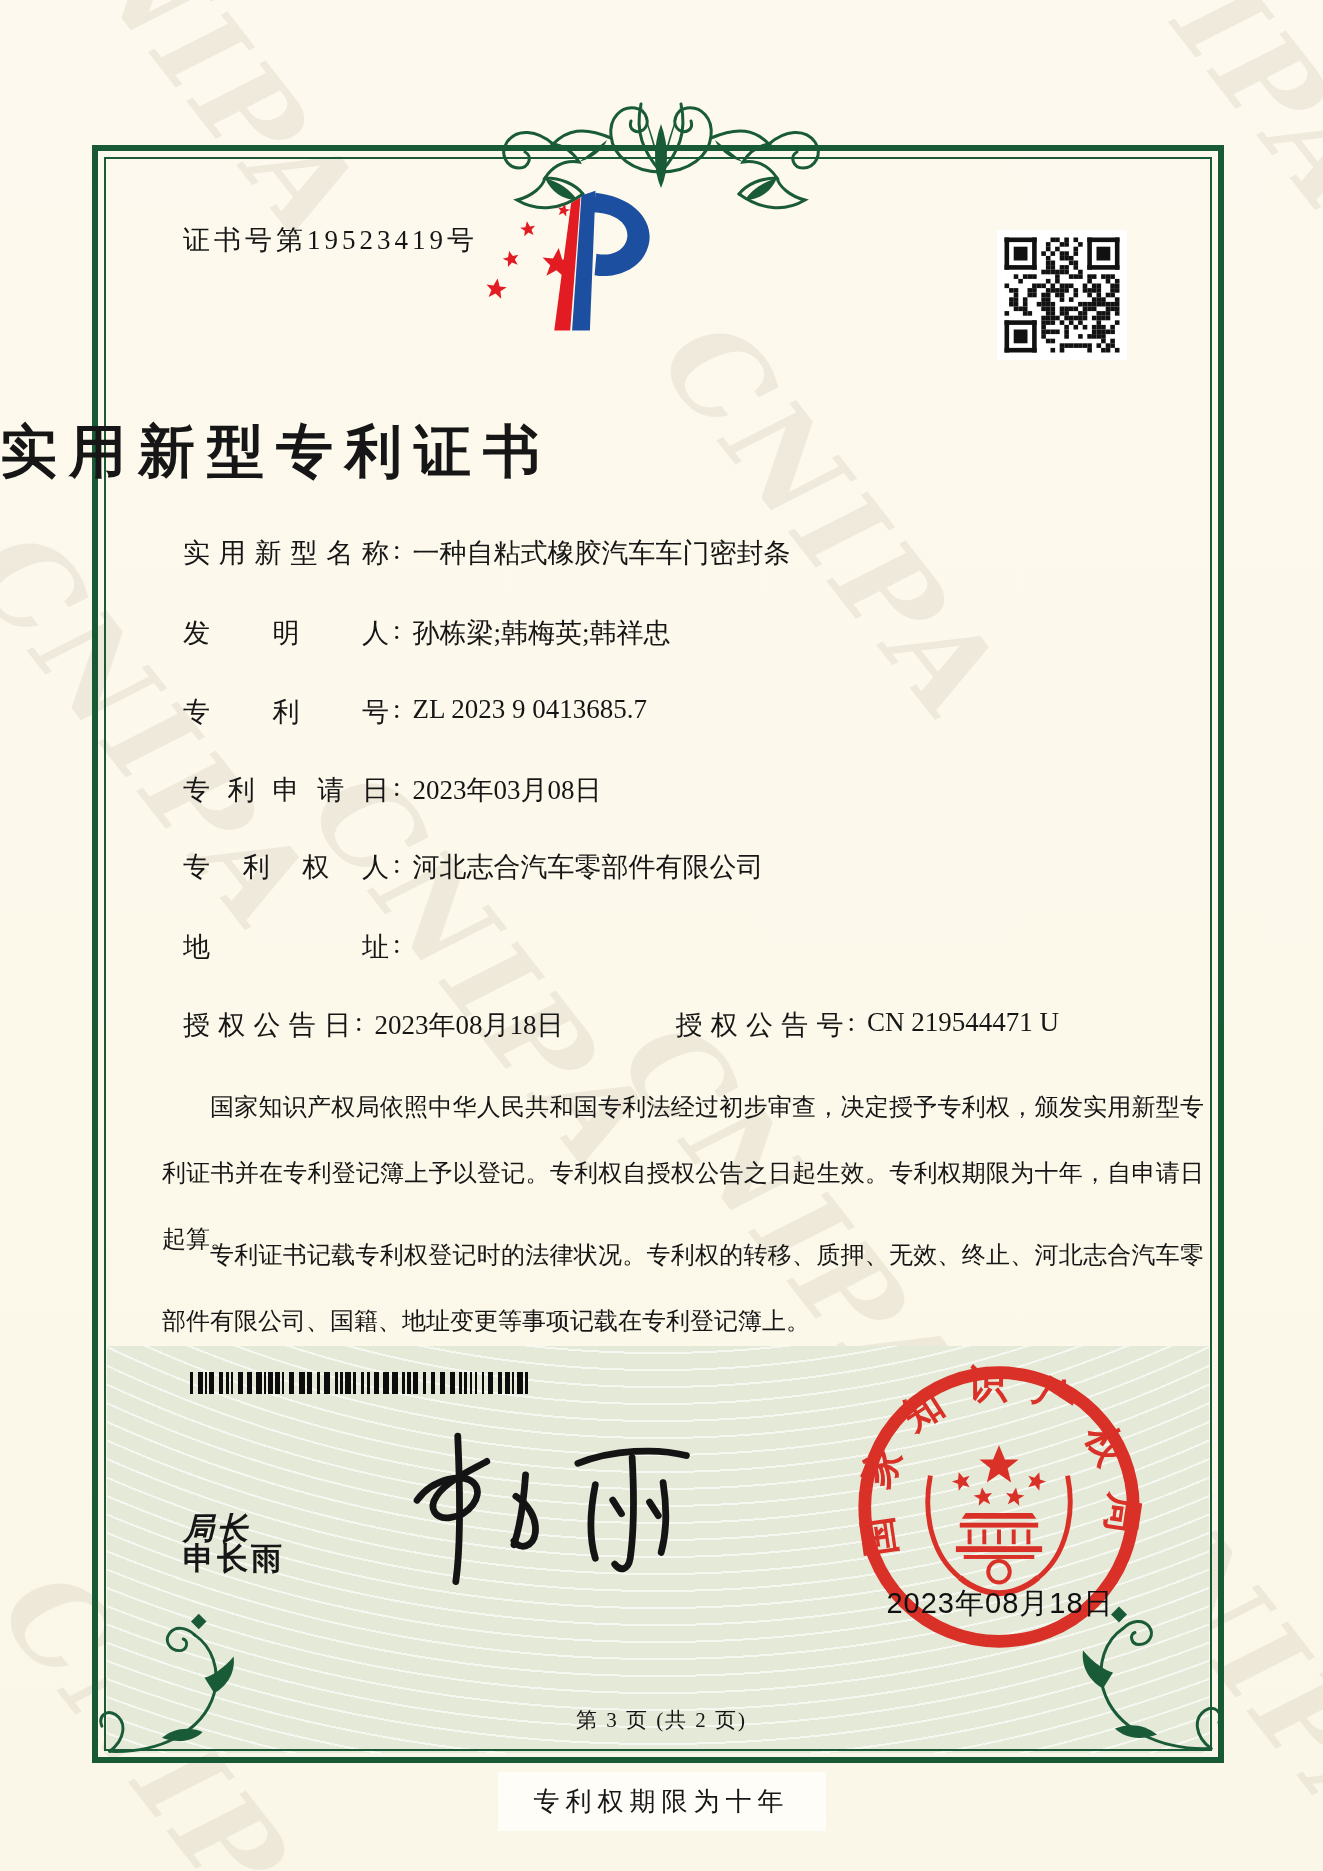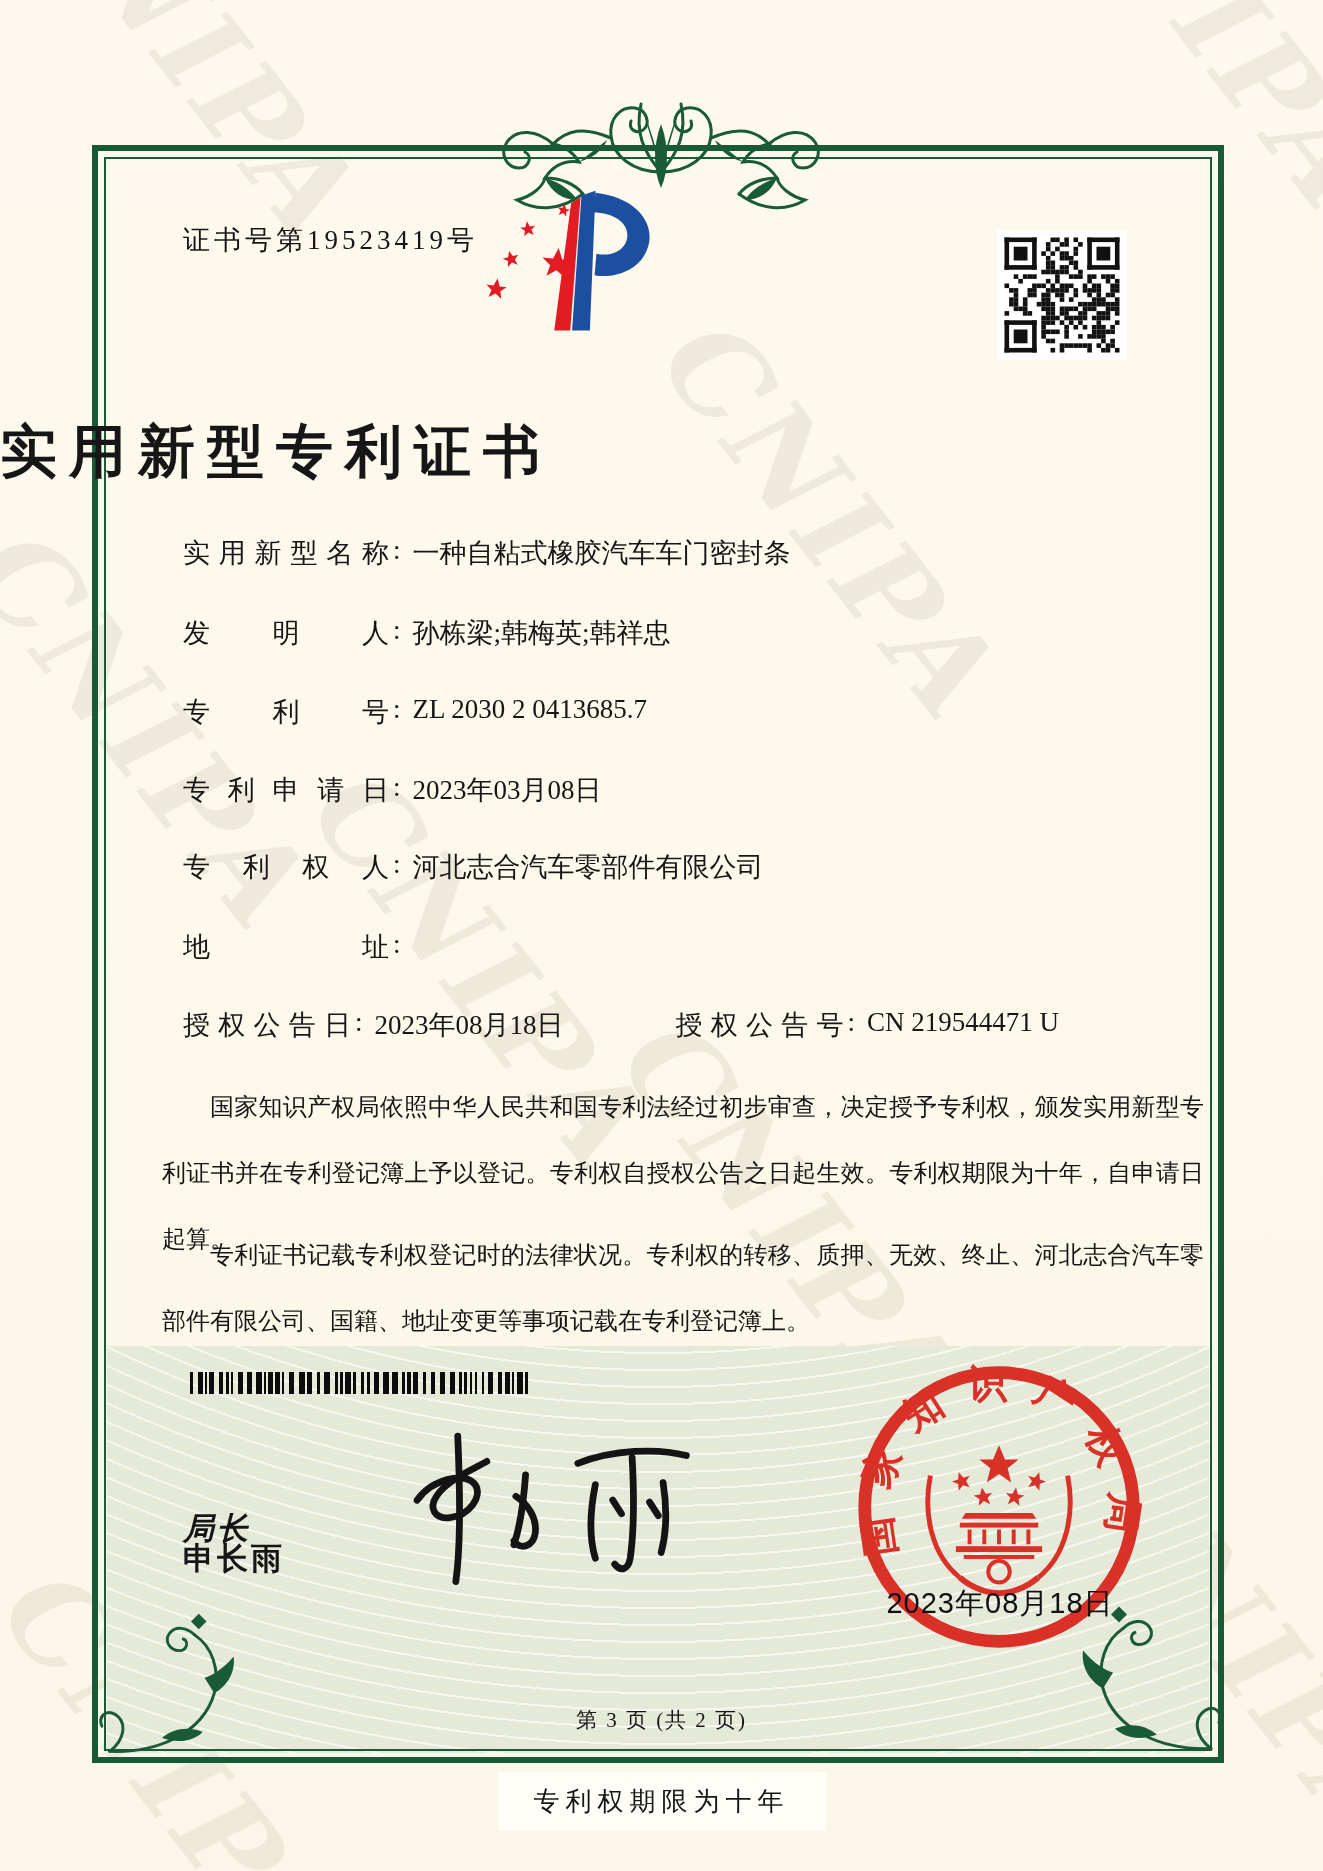--- a/index.html
+++ b/index.html
@@ -430,21 +430,21 @@
     <span class="colon">:</span>
     <span class="val">孙栋梁;韩梅英;韩祥忠</span>
   </div>
   <div class="row" style="top:694px">
     <span class="lbl w206 spread">
         <span>专</span>
         <span>利</span>
         <span>号</span>
       </span>
     <span class="colon">:</span>
-    <span class="val">ZL 2030 2 0413685.7</span>
+    <span class="val">ZL 2023 9 0413685.7</span>
   </div>
   <div class="row" style="top:772px">
     <span class="lbl w206 spread">
         <span>专</span>
         <span>利</span>
         <span>申</span>
         <span>请</span>
         <span>日</span>
       </span>
     <span class="colon">:</span>

